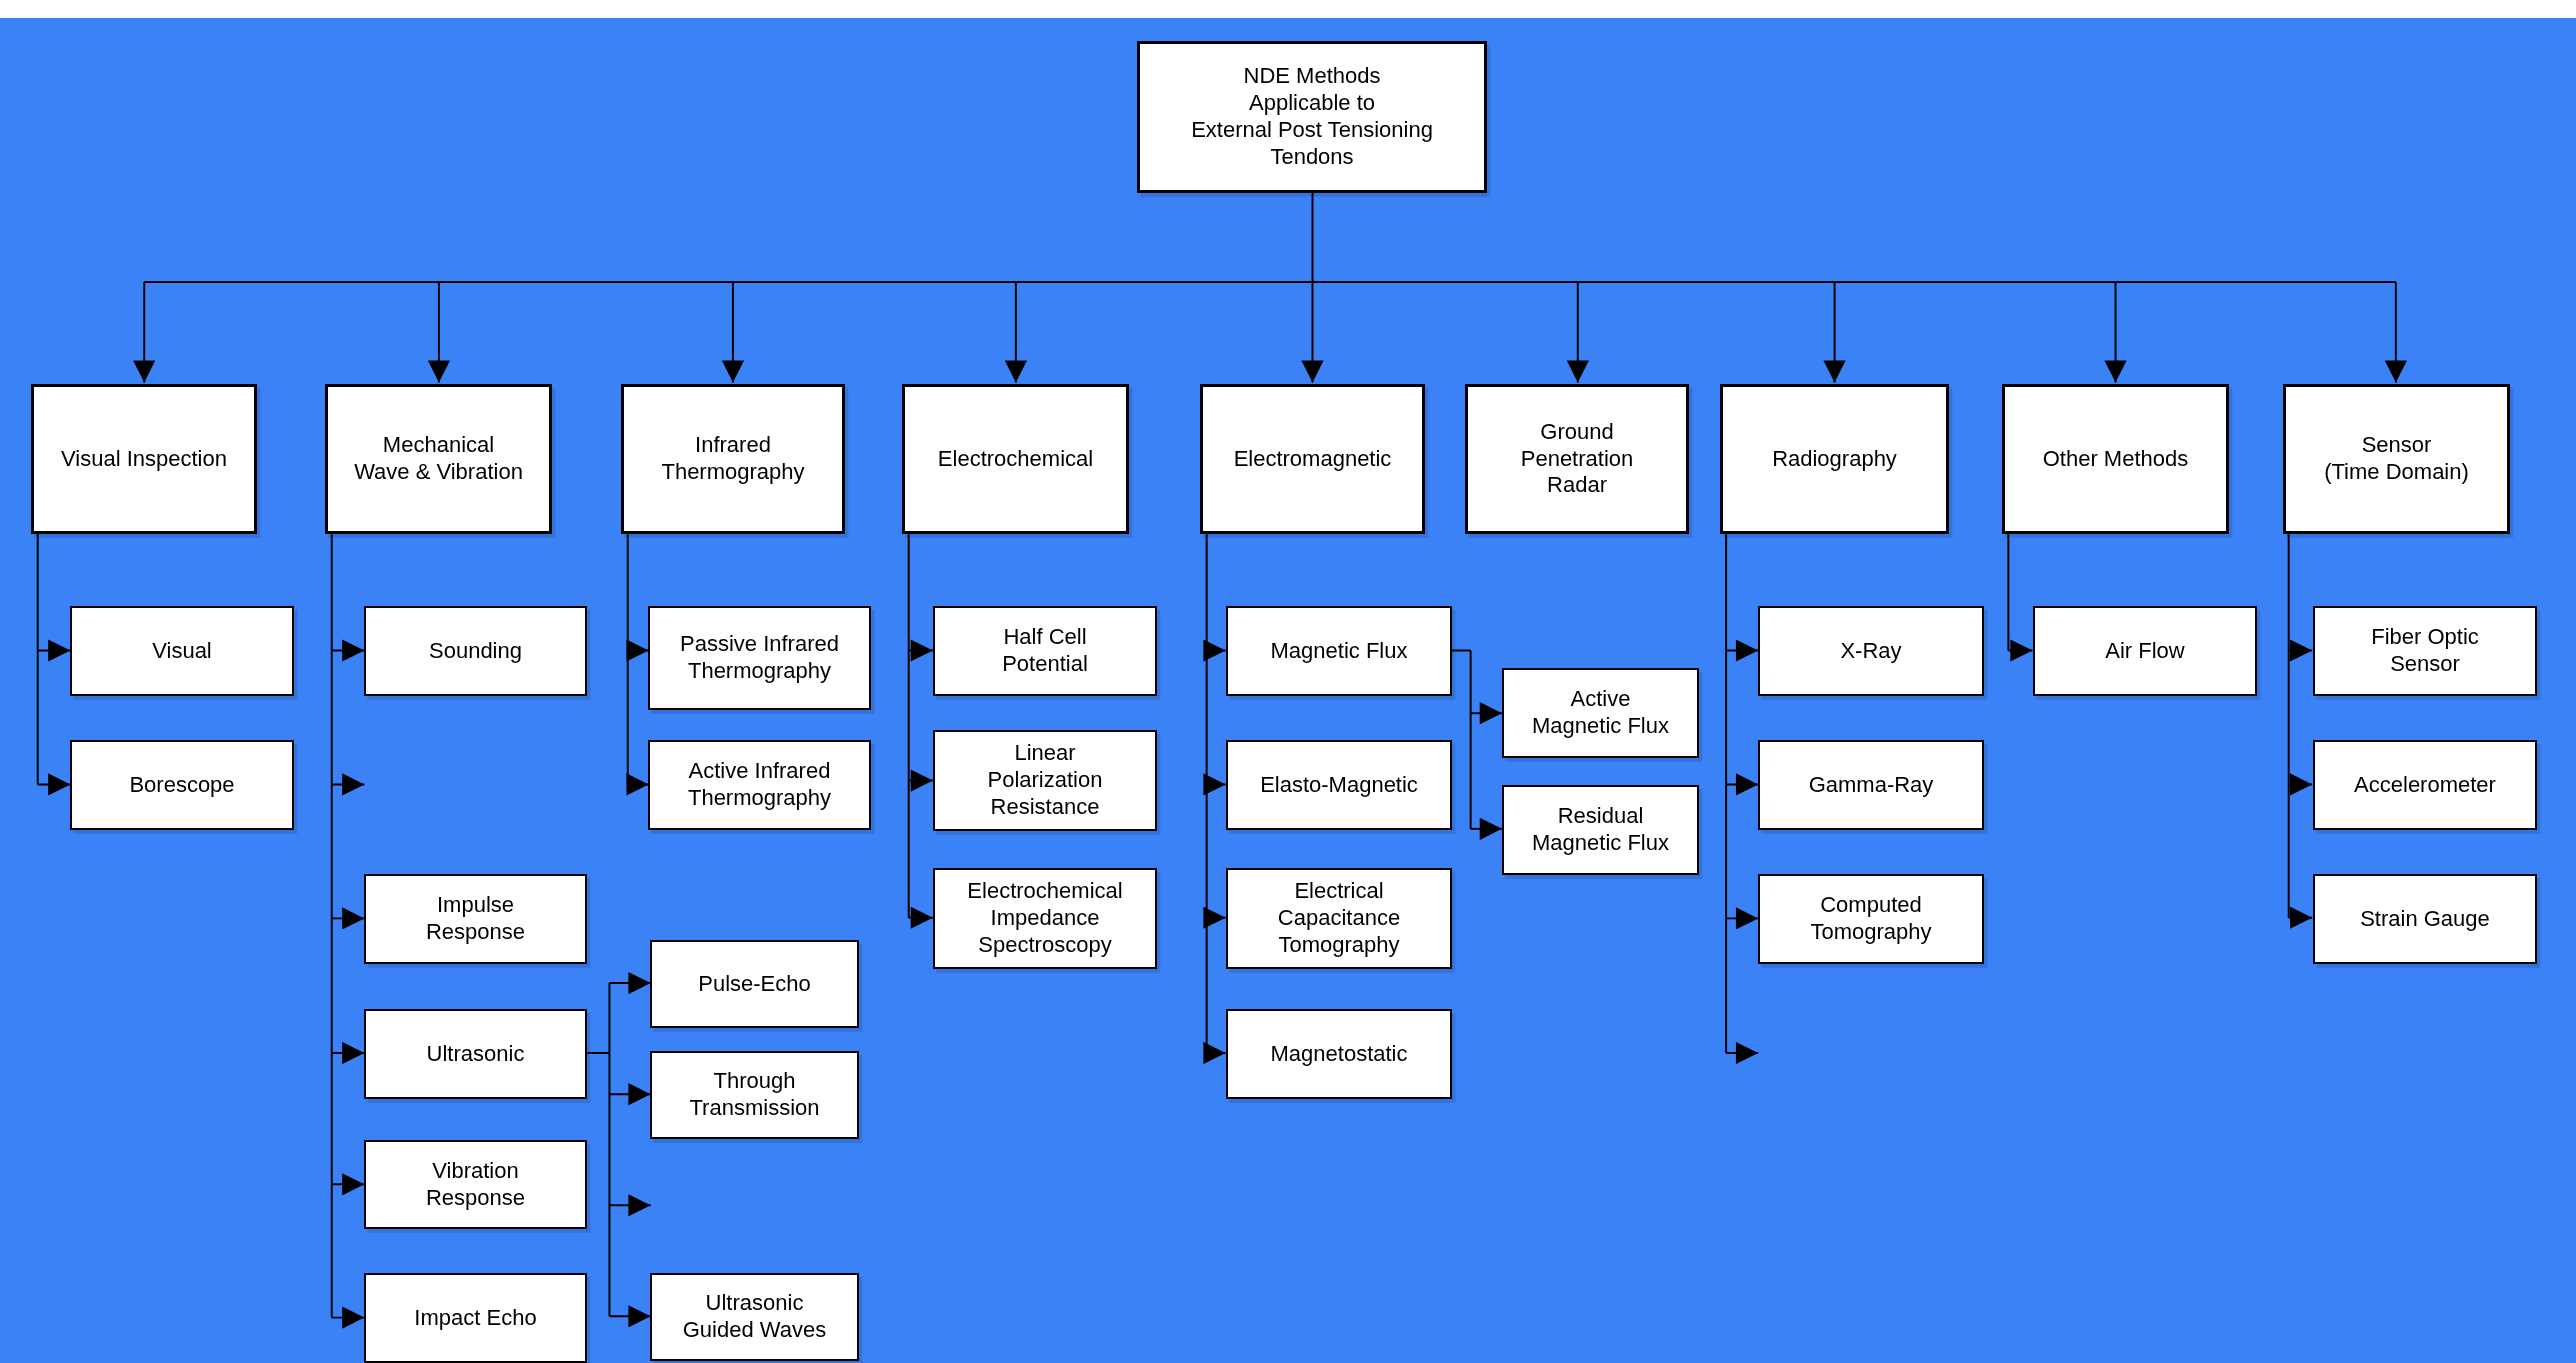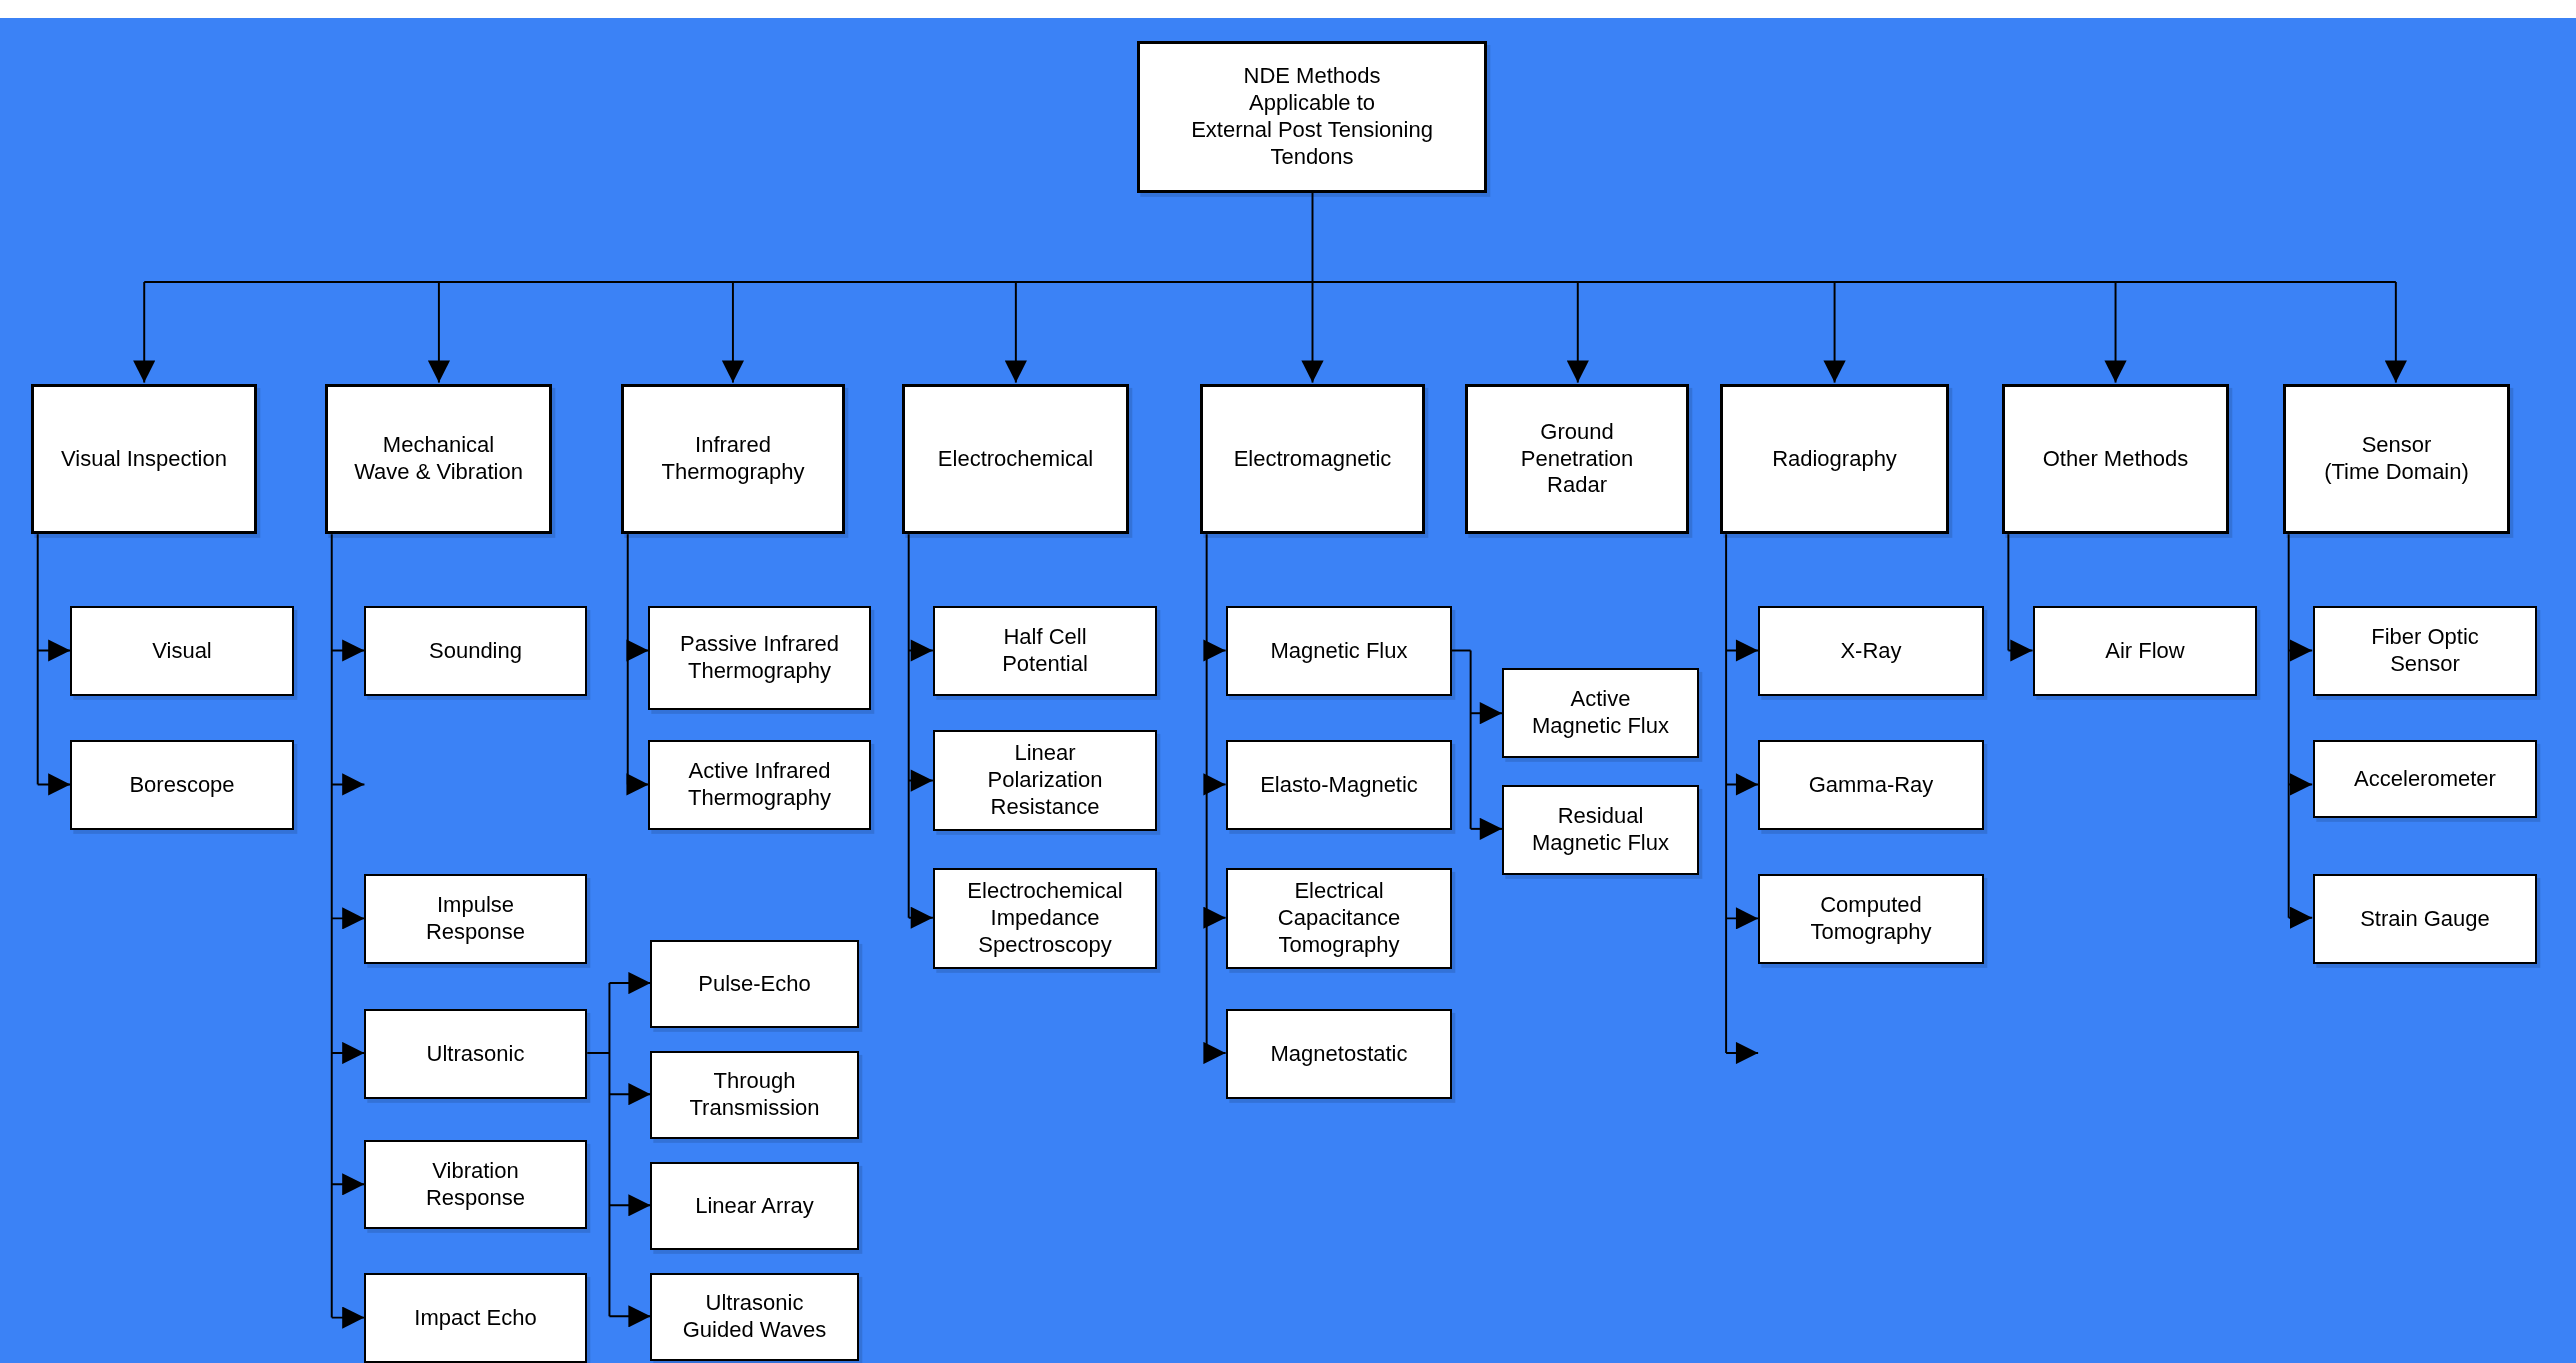--- a/index.html
+++ b/index.html
@@ -155,21 +155,20 @@
   <div class="node" style="left:364px;top:856px;width:223px;height:90px">Impulse
 Response</div>
   <div class="node" style="left:364px;top:991px;width:223px;height:90px">Ultrasonic</div>
   <div class="node" style="left:364px;top:1122px;width:223px;height:89px">Vibration
 Response</div>
   <div class="node" style="left:364px;top:1255px;width:223px;height:90px">Impact Echo</div>
 
   <div class="node" style="left:650px;top:922px;width:209px;height:88px">Pulse-Echo</div>
   <div class="node" style="left:650px;top:1033px;width:209px;height:88px">Through
 Transmission</div>
-  <div class="node" style="left:650px;top:1144px;width:209px;height:88px">Linear Array</div>
   <div class="node" style="left:650px;top:1255px;width:209px;height:88px">Ultrasonic
 Guided Waves</div>
 
   <div class="node" style="left:648px;top:588px;width:223px;height:104px">Passive Infrared
 Thermography</div>
   <div class="node" style="left:648px;top:722px;width:223px;height:90px">Active Infrared
 Thermography</div>
 
   <div class="node" style="left:933px;top:588px;width:224px;height:90px">Half Cell
 Potential</div>
@@ -194,17 +193,17 @@
 
   <div class="node" style="left:1758px;top:588px;width:226px;height:90px">X-Ray</div>
   <div class="node" style="left:1758px;top:722px;width:226px;height:90px">Gamma-Ray</div>
   <div class="node" style="left:1758px;top:856px;width:226px;height:90px">Computed
 Tomography</div>
 
   <div class="node" style="left:2033px;top:588px;width:224px;height:90px">Air Flow</div>
 
   <div class="node" style="left:2313px;top:588px;width:224px;height:90px">Fiber Optic
 Sensor</div>
-  <div class="node" style="left:2313px;top:722px;width:224px;height:78px">Accelerometer</div>
+  <div class="node" style="left:2313px;top:722px;width:224px;height:90px">Accelerometer</div>
   <div class="node" style="left:2313px;top:856px;width:224px;height:90px">Strain Gauge</div>
 
 </div>
 
 
 </body></html>

